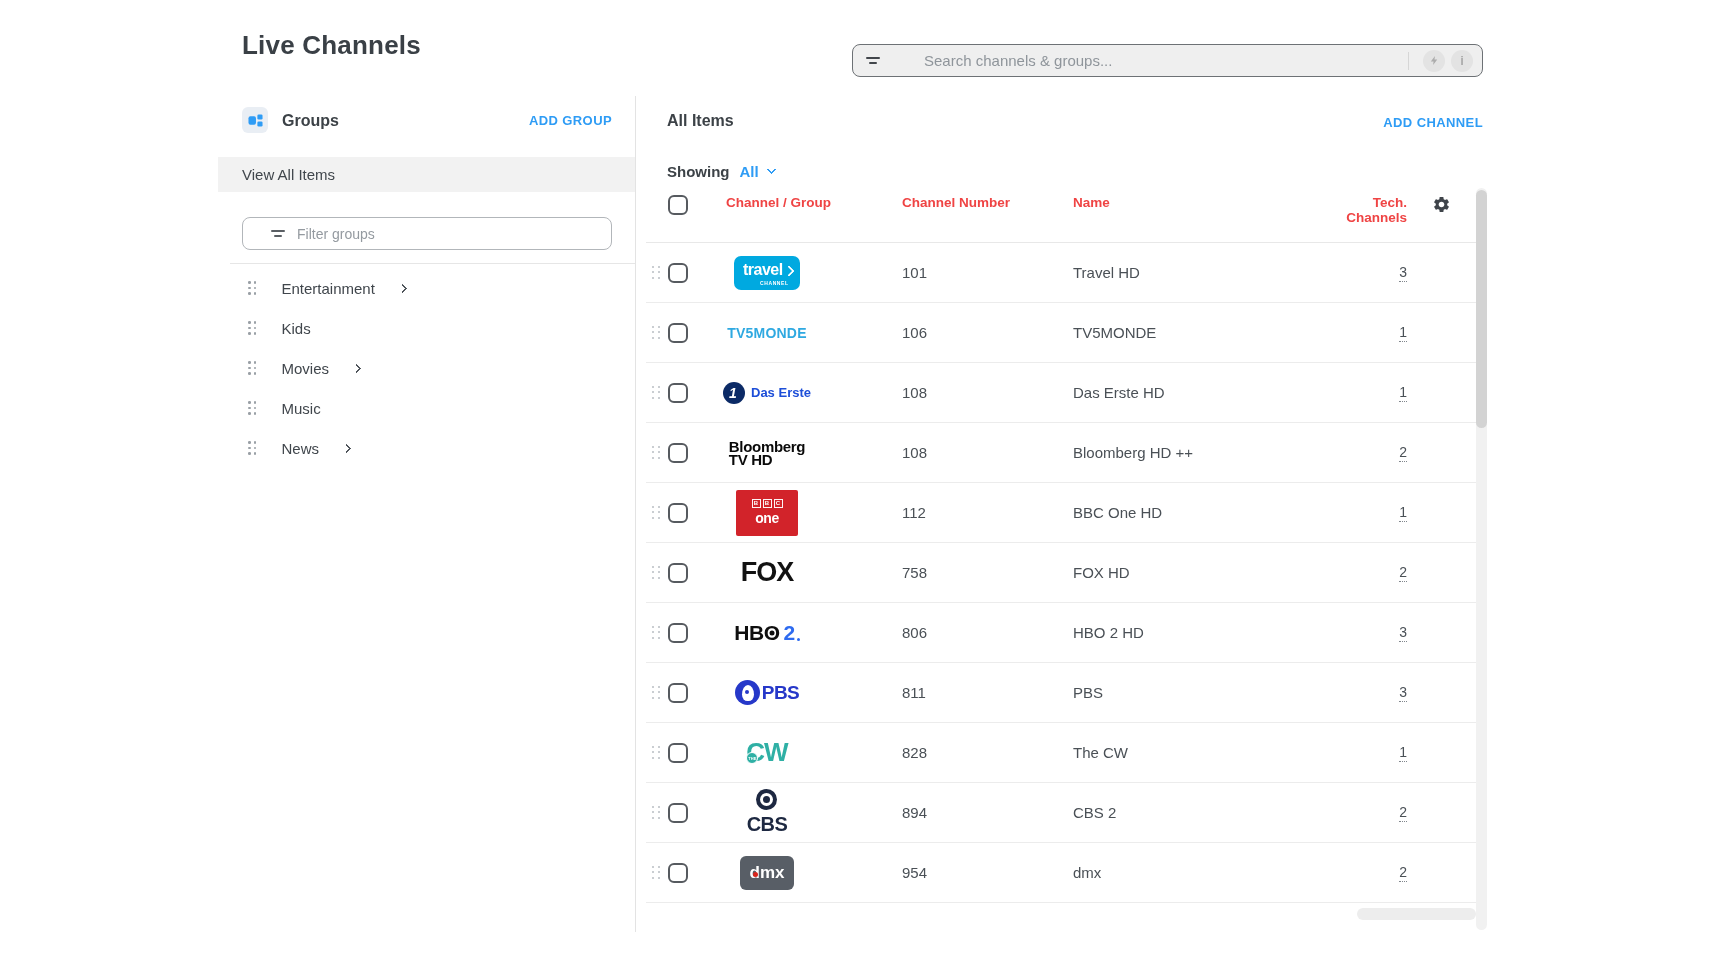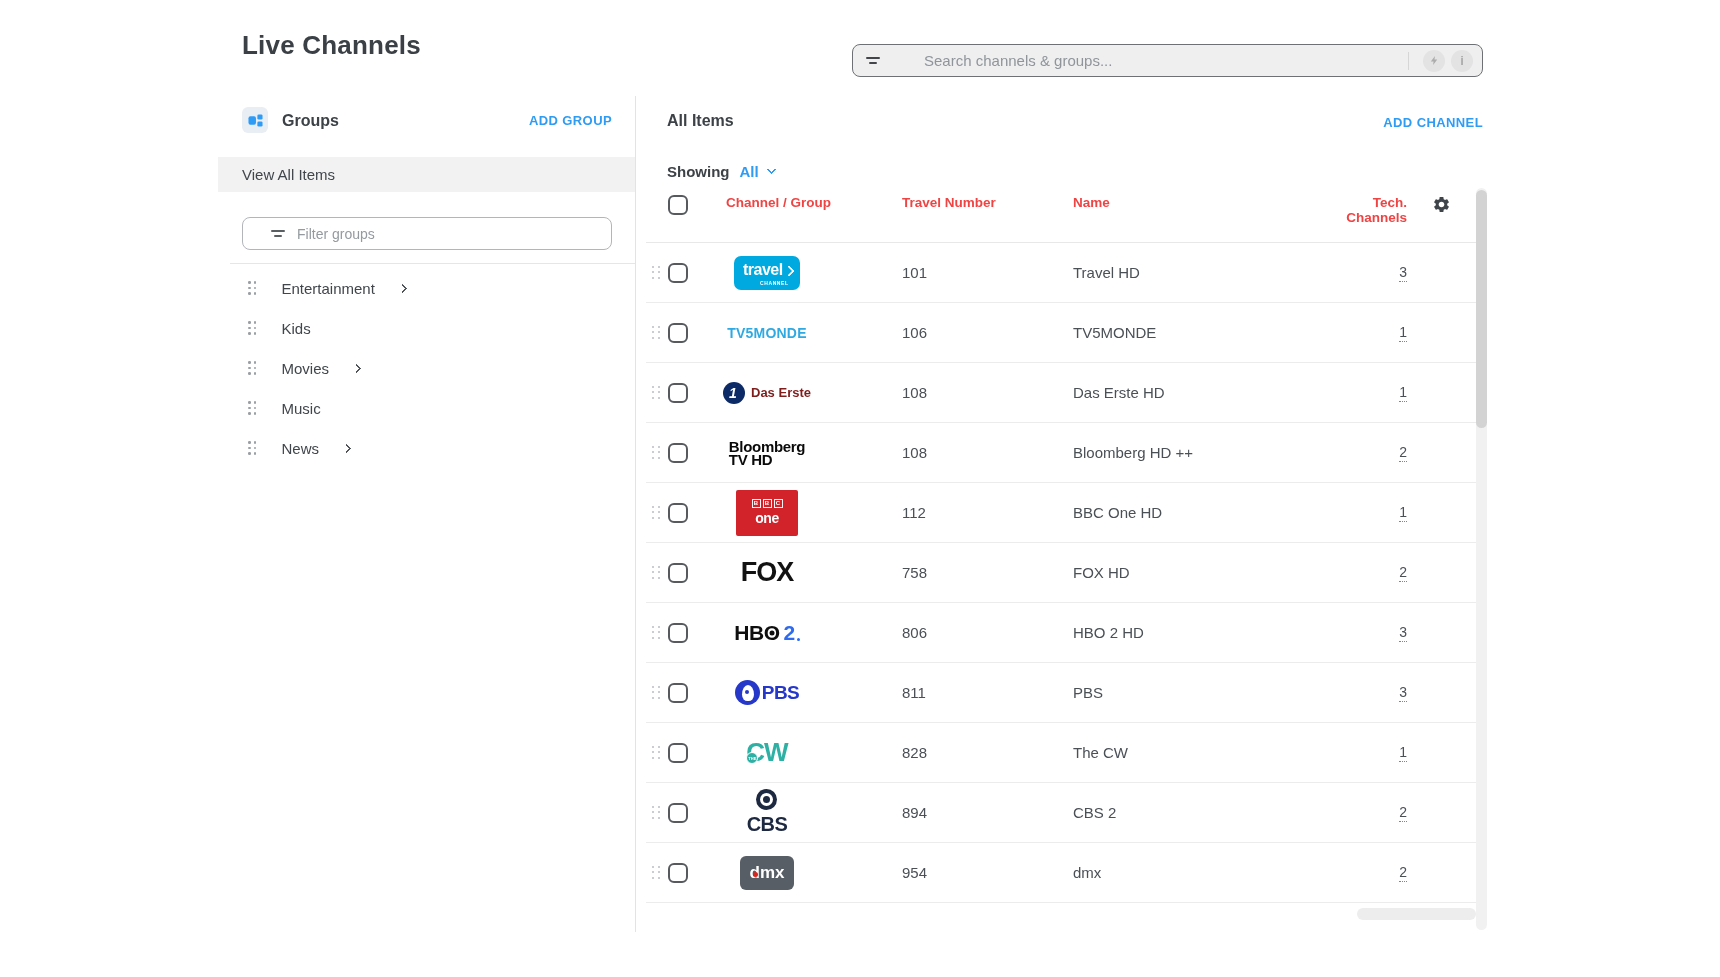--- a/index.html
+++ b/index.html
@@ -265,21 +265,21 @@
     <span class="value">All</span>
     <span class="chev chev-down"></span>
   </div>
 
   <div class="thead">
     <div class="c-handle"></div>
     <div class="c-check">
       <span class="checkbox"></span>
     </div>
     <div class="c-logo">Channel / Group</div>
-    <div class="c-number">Travel Number</div>
+    <div class="c-number">Channel Number</div>
     <div class="c-name">Name</div>
     <div class="c-tech">Tech. Channels</div>
     <div class="c-gear">
       <span class="gear-btn">
         <svg width="19" height="19" viewBox="0 0 24 24">
           <path fill="#3f444a" d="M19.14 12.94c.04-.3.06-.61.06-.94 0-.32-.02-.64-.07-.94l2.03-1.58c.18-.14.23-.41.12-.61l-1.92-3.32c-.12-.22-.37-.29-.59-.22l-2.39.96c-.5-.38-1.03-.7-1.62-.94l-.36-2.54c-.04-.24-.24-.41-.48-.41h-3.84c-.24 0-.43.17-.47.41l-.36 2.54c-.59.24-1.13.57-1.62.94l-2.39-.96c-.22-.08-.47 0-.59.22L2.74 8.87c-.12.21-.08.47.12.61l2.03 1.58c-.05.3-.09.63-.09.94s.02.64.07.94l-2.03 1.58c-.18.14-.23.41-.12.61l1.92 3.32c.12.22.37.29.59.22l2.39-.96c.5.38 1.03.7 1.62.94l.36 2.54c.05.24.24.41.48.41h3.84c.24 0 .44-.17.47-.41l.36-2.54c.59-.24 1.13-.56 1.62-.94l2.39.96c.22.08.47 0 .59-.22l1.92-3.32c.12-.22.07-.47-.12-.61l-2.01-1.58zM12 15.6c-1.98 0-3.6-1.62-3.6-3.6s1.62-3.6 3.6-3.6 3.6 1.62 3.6 3.6-1.62 3.6-3.6 3.6z"></path>
         </svg>
       </span>
     </div>
   </div>
@@ -347,21 +347,21 @@
             <i></i>
             <i></i>
           </span>
     </div>
     <div class="c-check">
       <span class="checkbox"></span>
     </div>
     <div class="c-logo">
           <div class="logo-das">
             <span class="das-circle" style="background: rgb(11, 42, 102);">1</span>
-            <span class="das-text" style="color: #7f1d1d; text-align: center;">Das Erste</span>
+            <span class="das-text" style="color: #1d4ed8; text-align: center;">Das Erste</span>
           </div>
         </div>
     <div class="c-number">108</div>
     <div class="c-name">Das Erste HD</div>
     <div class="c-tech">
       <span class="tech-link">1</span>
     </div>
     <div class="c-gear"></div>
   </div>
       <div class="trow">

